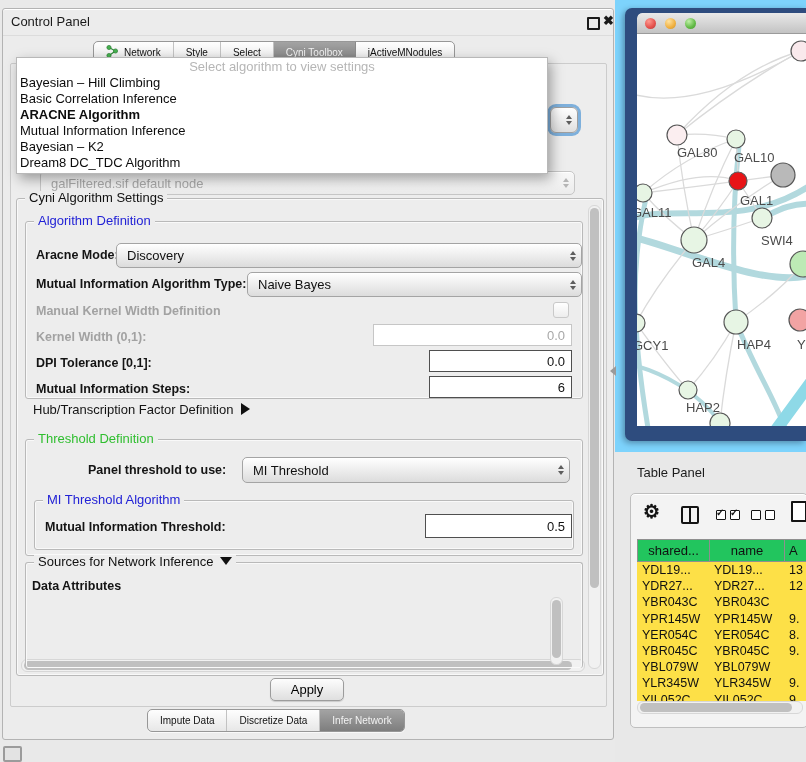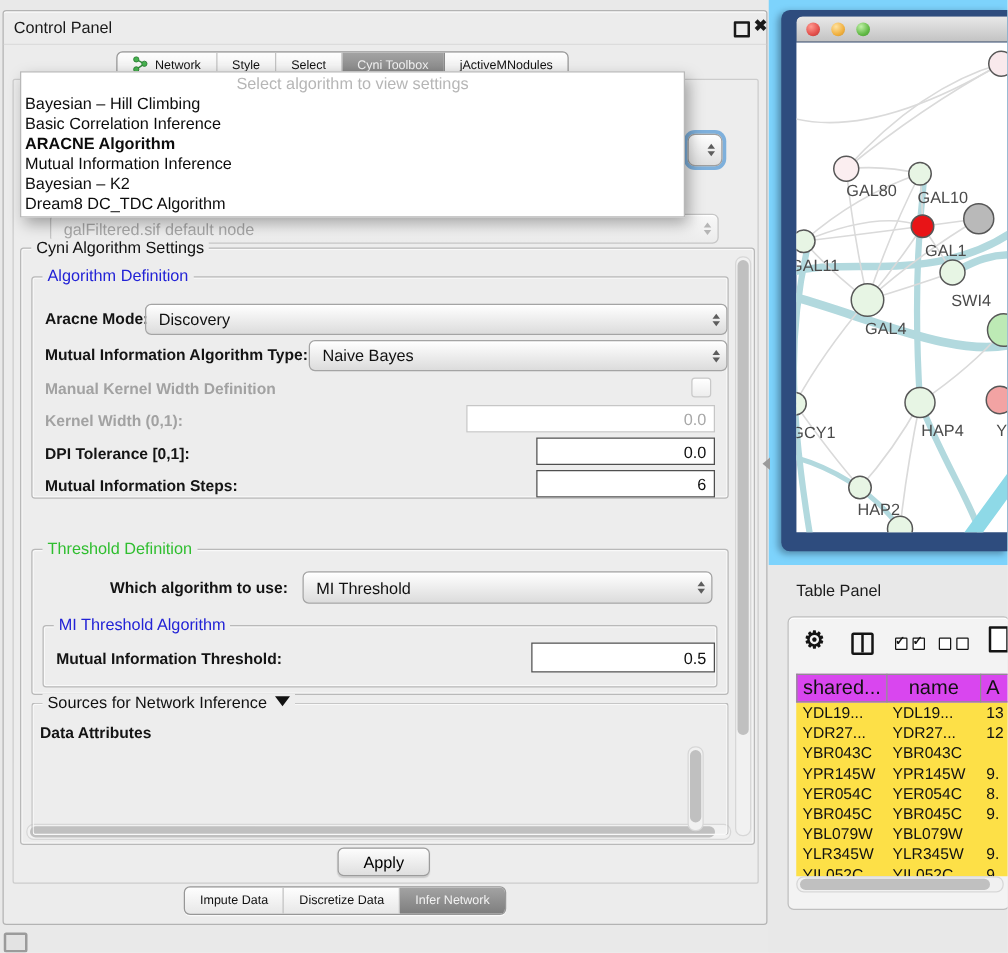--- a/index.html
+++ b/index.html
@@ -98,22 +98,22 @@
        border:1px solid #bfbfbf;border-radius:5px;overflow:hidden;box-shadow:inset 0 1px 0 #fff;}
   .gear{position:absolute;left:12px;top:6px;font-size:19px;font-weight:bold;color:#141414;}
   .split-icon{position:absolute;left:50px;top:12px;width:14px;height:14px;border:2px solid #141414;border-radius:2px;}
   .split-icon::after{content:'';position:absolute;left:50%;top:0;bottom:0;width:2px;background:#141414;transform:translateX(-50%);}
   .cbpair{position:absolute;top:16px;display:flex;gap:4px;}
   .cb{width:8px;height:8px;border:1.5px solid #141414;border-radius:1px;background:#fff;position:relative;}
   .cb.ck::after{content:'✓';position:absolute;left:-1px;top:-4px;font-size:10px;font-weight:bold;color:#141414;}
   .file-icon{position:absolute;left:160px;top:7px;width:12px;height:17px;border:2px solid #141414;border-radius:1px;background:#fff;}
   .tp-table{position:absolute;left:6px;top:45px;width:170px;}
   .thead{display:grid;grid-template-columns:72px 75px 23px;height:23px;}
-  .thead .th{background:#d946ef;border:1px solid #8f8f8f;border-right-width:0;display:flex;align-items:center;
-       justify-content:center;font-size:16px;overflow:hidden;white-space:nowrap;}
+  .thead .th{background:#22c55e;border:1px solid #8f8f8f;border-right-width:0;display:flex;align-items:center;
+       justify-content:center;font-size:13px;overflow:hidden;white-space:nowrap;}
   .thead .th:last-child{justify-content:flex-start;padding-left:4px;}
   .tbody{height:139px;overflow:hidden;background:#fde047;}
   .tr{display:grid;grid-template-columns:72px 75px 23px;height:16.2px;line-height:16.2px;font-size:12.5px;}
   .td{padding-left:5px;white-space:nowrap;overflow:hidden;}
   .tp-hscroll{position:absolute;left:6px;top:207px;width:164px;}
 </style>
 </head>
 <body>
 
 <div class="cp">
@@ -208,25 +208,28 @@
         <div class="tfield" style="left:403px;top:128px;width:129px;height:20px;">
           <span>0.0</span>
         </div>
 
         <span class="lbl" style="left:10px;top:160px;">Mutual Information Steps:</span>
         <div class="tfield" style="left:403px;top:154px;width:129px;height:20px;">
           <span>6</span>
         </div>
       </div>
 
+      <span class="lbl plain" style="left:16px;top:203px;">
+        <span>Hub/Transcription Factor Definition</span><span class="tri-right"></span>
+      </span>
 
       <div class="group" style="left:8px;top:240px;width:556px;height:115px;">
         <span class="gtitle t-green">Threshold Definition</span>
 
-        <span class="lbl" style="left:62px;top:23px;">Which algorithm to use:</span>
+        <span class="lbl" style="left:62px;top:23px;">Panel threshold to use:</span>
         <div class="combo" style="left:216px;top:17px;width:316px;height:24px;">
           <span>MI Threshold</span>
           <span class="st">
               <i class="u"></i>
               <i class="d"></i>
             </span>
         </div>
 
         <div class="group" style="left:8px;top:60px;width:538px;height:48px;">
           <span class="gtitle t-blue">MI Threshold Algorithm</span>

